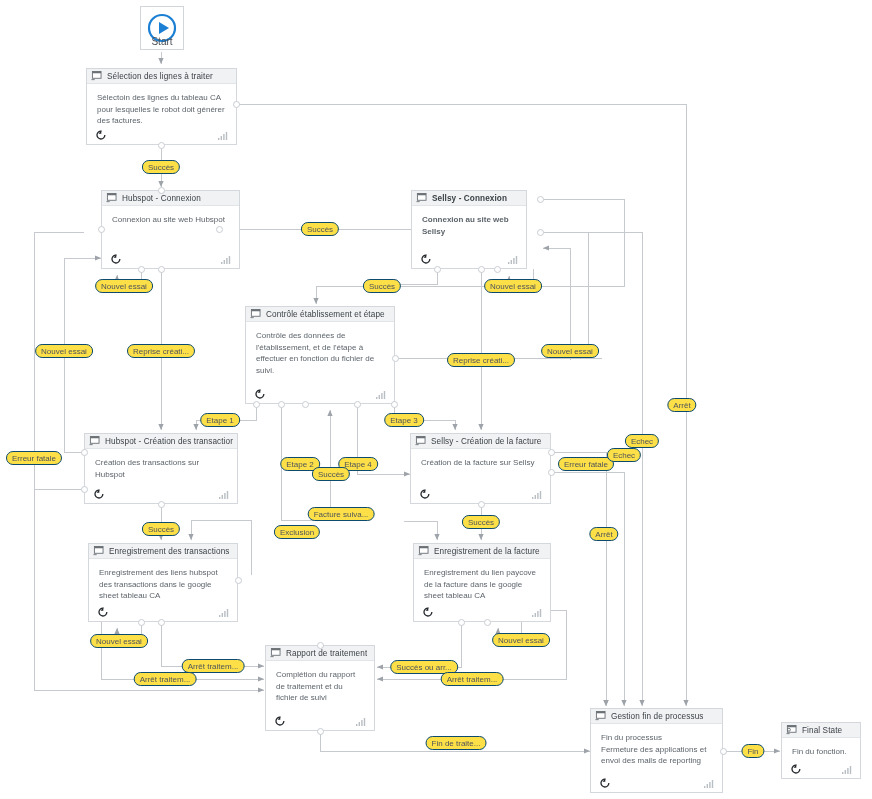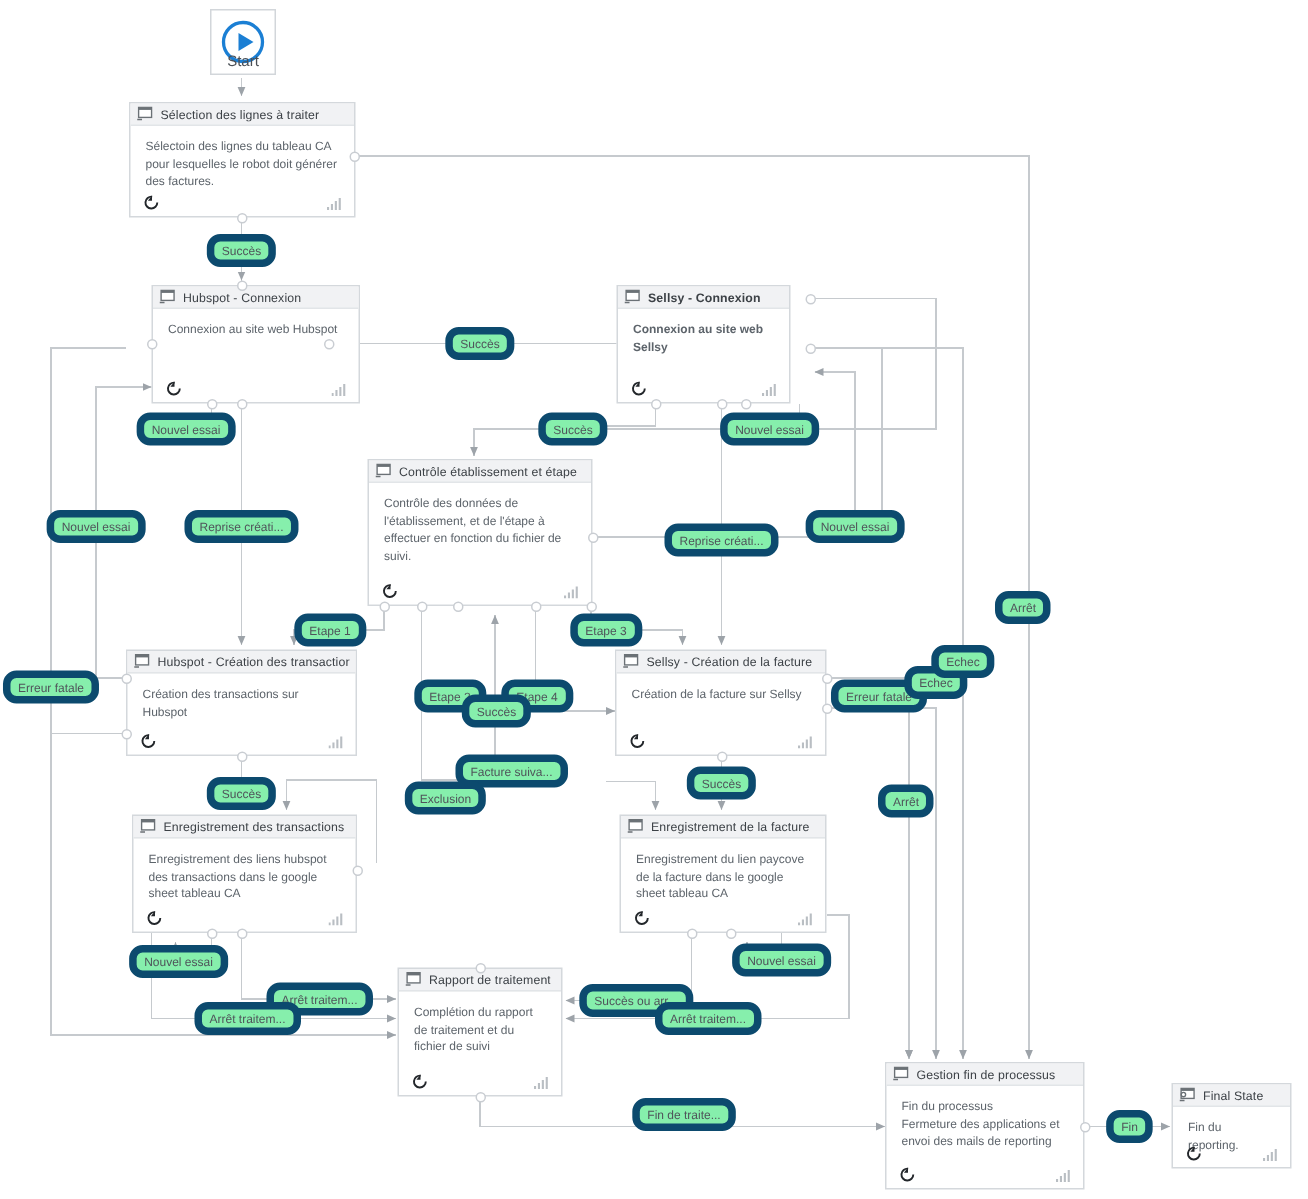--- a/index.html
+++ b/index.html
@@ -101,22 +101,22 @@
     position: absolute;
     right: 8px;
     bottom: 4px;
     width: 10px;
     height: 9px;
   }
   
   .edge-label {
     position: absolute;
     transform: translate(-50%, -50%);
-    background: #86efac;
-    border: 5px solid #0c4a6e;
+    background: #fde047;
+    border: 1px solid #0c4a6e;
     border-radius: 9px;
     padding: 1.5px 5px;
     font-size: 8px;
     line-height: 9px;
     color: #4f545a;
     white-space: nowrap;
   }
   
   .port {
     position: absolute;
@@ -505,21 +505,21 @@
   <div class="node" style="left:781px; top:722px; width:80px; height:57px;">
     <div class="node-header">
       <svg class="hdr-icon" viewBox="0 0 12 11">
         <rect x="1.5" y="0.5" width="9.5" height="7.5" fill="#ffffff" stroke="#6b7176" stroke-width="1"></rect>
         <rect x="1.5" y="0.5" width="9.5" height="2" fill="#6b7176"></rect>
         <circle cx="3.2" cy="5.2" r="1.6" fill="none" stroke="#6b7176" stroke-width="1"></circle>
         <path d="M0.5 9.5 L4 9.5" stroke="#6b7176" stroke-width="1"></path>
       </svg>
       <span class="node-title">Final State</span>
     </div>
-    <div class="node-body">Fin du reporting.</div>
+    <div class="node-body">Fin du fonction.</div>
     <div class="node-foot">
       <svg class="foot-retry" viewBox="0 0 14 14">
         <path d="M11.5 7 A4.6 4.6 0 1 1 7.5 2.5" fill="none" stroke="#23272b" stroke-width="1.5"></path>
         <path d="M4.2 5.6 L7.4 1.6 L7.4 5.6 Z" fill="#23272b"></path>
       </svg>
       <svg class="foot-stats" viewBox="0 0 10 9">
         <rect x="0" y="7" width="1.4" height="2" fill="#b9bec3"></rect>
         <rect x="2.6" y="5" width="1.4" height="4" fill="#b9bec3"></rect>
         <rect x="5.2" y="3" width="1.4" height="6" fill="#b9bec3"></rect>
         <rect x="7.8" y="1" width="1.4" height="8" fill="#b9bec3"></rect>

